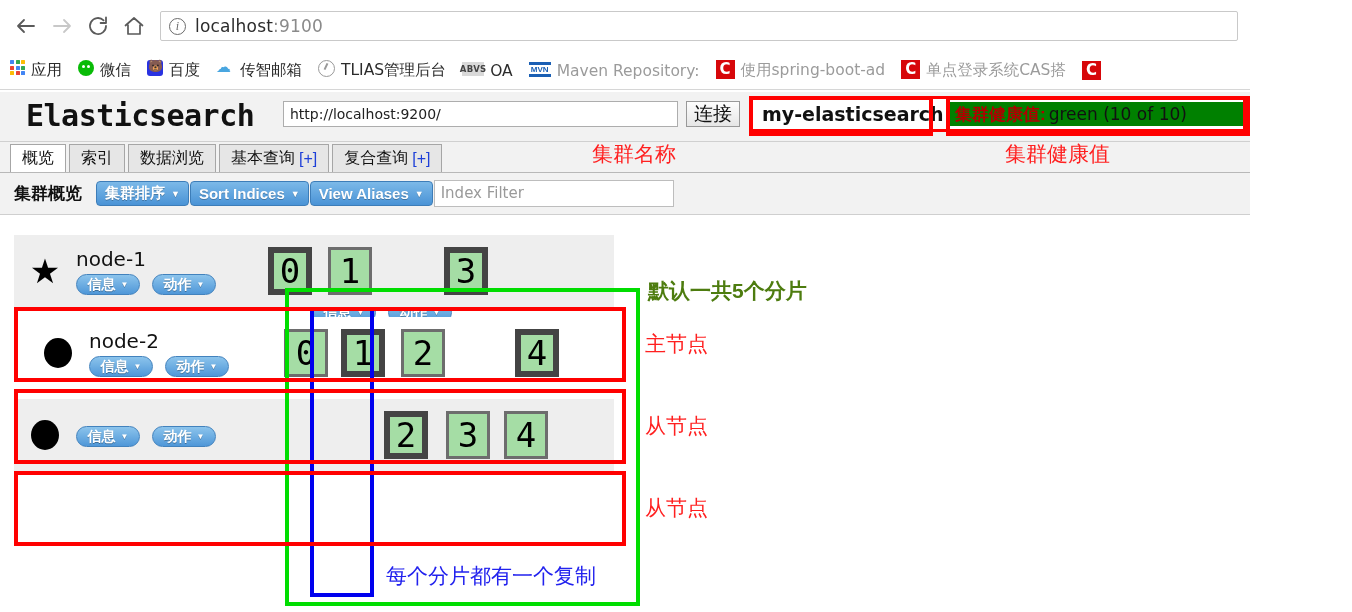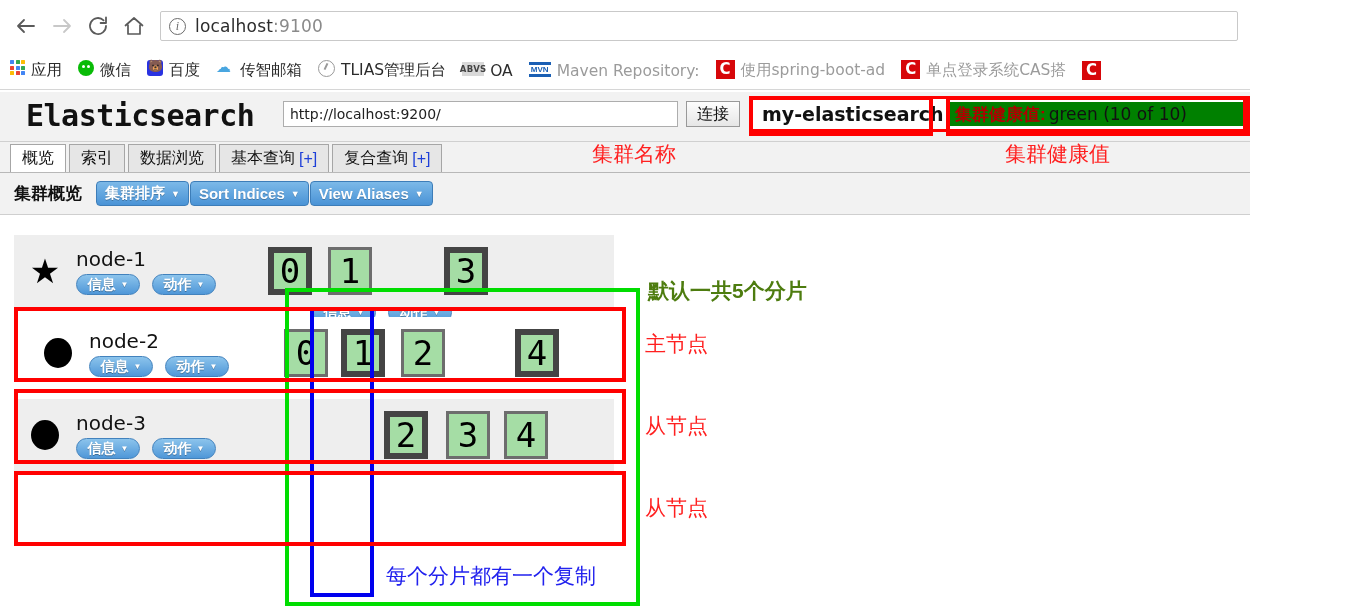--- a/index.html
+++ b/index.html
@@ -56,21 +56,21 @@
     display:flex; align-items:center; justify-content:center; line-height: 1; }
 
   
   .espage { position: absolute; left: 0; top: 92px; width: 1250px; height: 520px; background: #ffffff; }
   .es-top { position: relative; height: 50px; background: #f2f2f2; border-bottom: 1px solid #d0d0d0; }
   .es-logo { position: absolute; left: 14px; top: 6px; font-size: 30px; font-weight: bold; letter-spacing: -0.5px;
     color: #111; font-family: "DejaVu Sans Mono", monospace; margin-left: 12px; }
   .es-url { position: absolute; left: 283px; top: 9px; width: 395px; height: 26px; border: 1px solid #adadad;
     background: #fff; font-size: 14px; color: #222; padding: 0 6px; line-height: 24px; font-family:"DejaVu Sans", sans-serif;}
   .es-connect { position: absolute; left: 686px; top: 9px; width: 54px; height: 26px; border: 1px solid #999;
-    background: linear-gradient(#fdfdfd,#e6e6e6); font-size: 16px; color: #111; display:flex; align-items:center; justify-content:center;}
+    background: linear-gradient(#fdfdfd,#e6e6e6); font-size: 19px; color: #111; display:flex; align-items:center; justify-content:center;}
   .es-cname { position: absolute; left: 749px; top: 4px; height: 36px; padding: 0 10px; border: 3px solid #ff0000;
     background: #fff; display:flex; align-items:center; font-size: 19px; font-weight: bold; color:#111; font-family:"DejaVu Sans", sans-serif;}
   .es-health { position: absolute; left: 946px; top: 4px; height: 36px; width: 300px; border: 3px solid #ff0000;
     background:#fff; display:flex; align-items:center; }
   .es-health .band { background: #008000; width: 100%; height: 24px; display:flex; align-items:center; padding: 0 6px; }
   .es-health .lbl1 { color: #b00000; font-size: 17px; font-weight: bold; }
   .es-health .lbl2 { color: #111; font-size: 17px; margin-left: 3px; font-family:"DejaVu Sans", sans-serif;}
 
   .es-tabs { position: relative; height: 31px; background: #f2f2f2; display: flex; align-items: flex-end; padding-left: 10px;
     border-bottom: 1px solid #b8b8b8; }
@@ -256,20 +256,21 @@
         <span class="car">▼</span>
       </div>
       <div class="tb-btn">
         <span>Sort Indices</span>
         <span class="car">▼</span>
       </div>
       <div class="tb-btn">
         <span>View Aliases</span>
         <span class="car">▼</span>
       </div>
+      <div class="tb-filter">Index Filter</div>
     </div>
 
     <div class="es-body">
 
       <div class="idx-head">
         <div class="idx-name">blog1</div>
         <div class="idx-meta">size: 486B (972B)</div>
         <div class="idx-meta">docs: 0 (0)</div>
         <div class="pill-row">
           <div class="pill">
@@ -328,21 +329,20 @@
           <div class="shard replica" style="left:122px;">2</div>
           <div class="shard primary" style="left:236px;">4</div>
         </div>
       </div>
 
       <div class="node-row shade" style="top:184px;">
         <div class="node-icon">
             <span class="node-dot"></span>
           </div>
         <div class="node-meta">
-          <div class="node-name">node-3</div>
           <div class="pill-row">
             <div class="pill">
               <span>信息</span>
               <span class="car">▼</span>
             </div>
             <div class="pill">
               <span>动作</span>
               <span class="car">▼</span>
             </div>
           </div>

